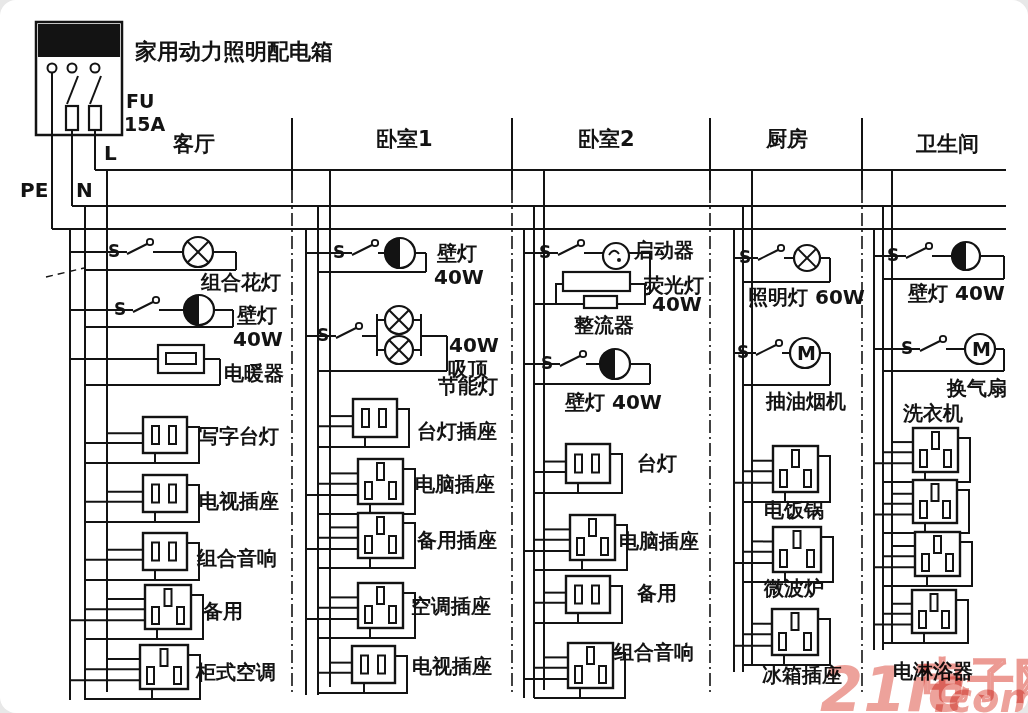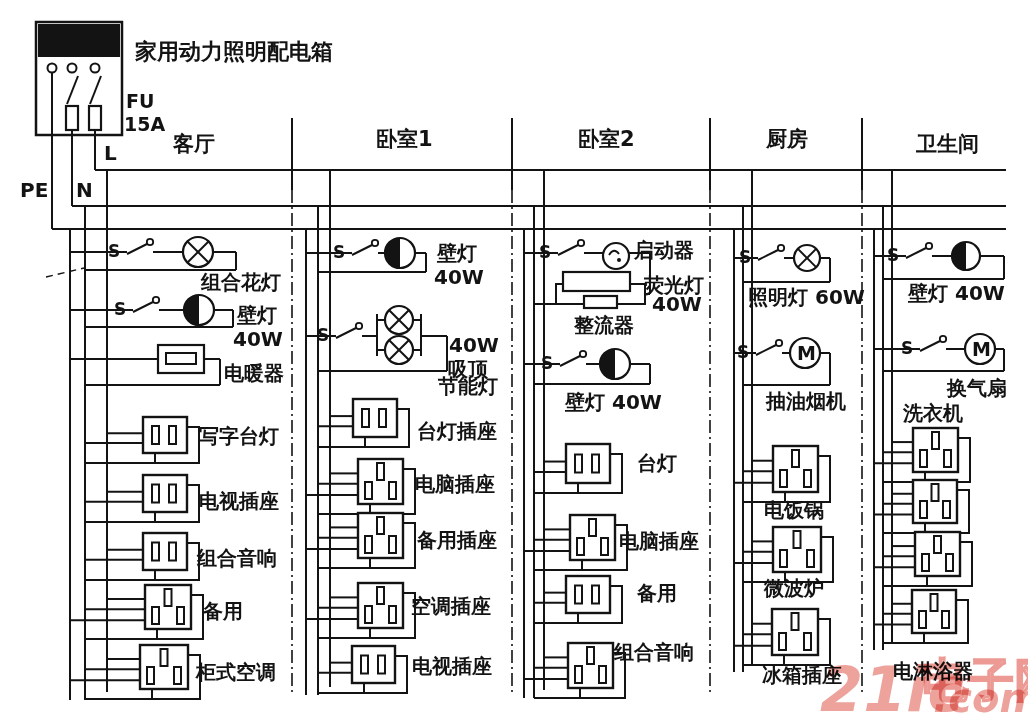--- a/index.html
+++ b/index.html
@@ -1,17 +1,17 @@
 <!DOCTYPE html>
 <html><head>
 <meta charset="utf-8">
 <style>
   html,body{margin:0;padding:0;background:#e8e8e8;}
   #stage{position:relative;width:1028px;height:713px;background:#ffffff;overflow:hidden;
-         font-family:"DejaVu Sans",sans-serif;}
+         font-family:"DejaVu Sans",sans-serif;border-radius:16px;}
   svg text{font-family:"DejaVu Sans",sans-serif;}
   .wm{mix-blend-mode:multiply;}
 </style>
 </head>
 <body>
 
 <div id="stage">
 <svg id="dgm" width="1028" height="713" viewBox="0 0 1028 713">
 
   <g id="layer-panel">

